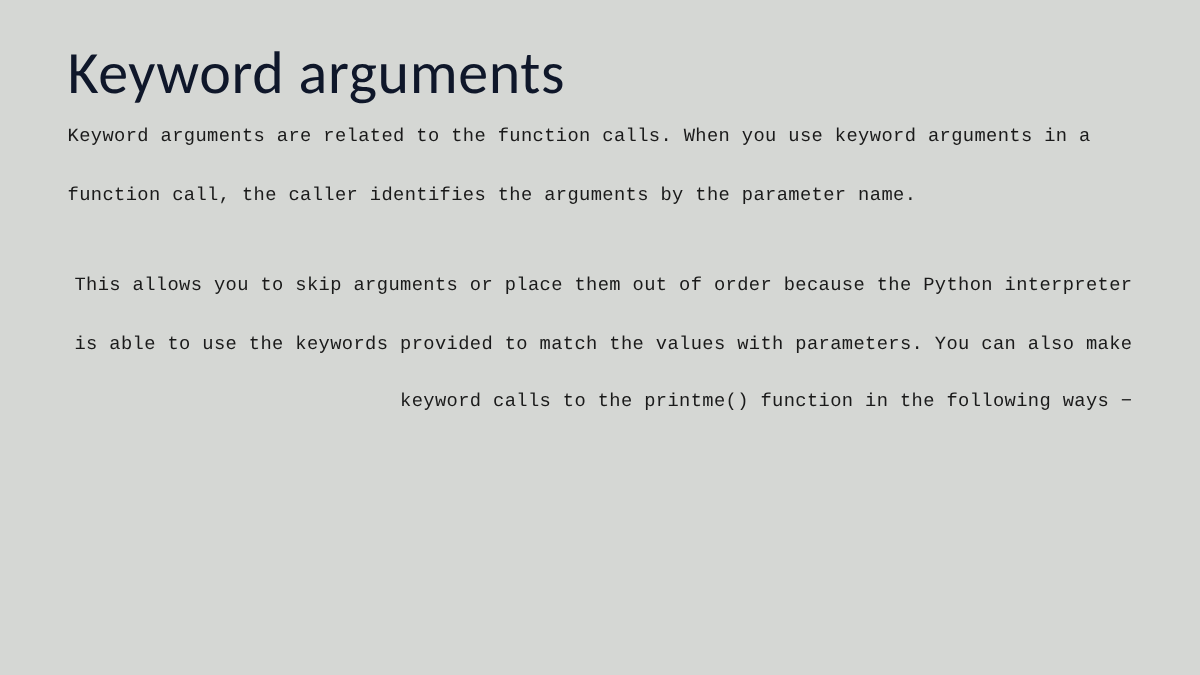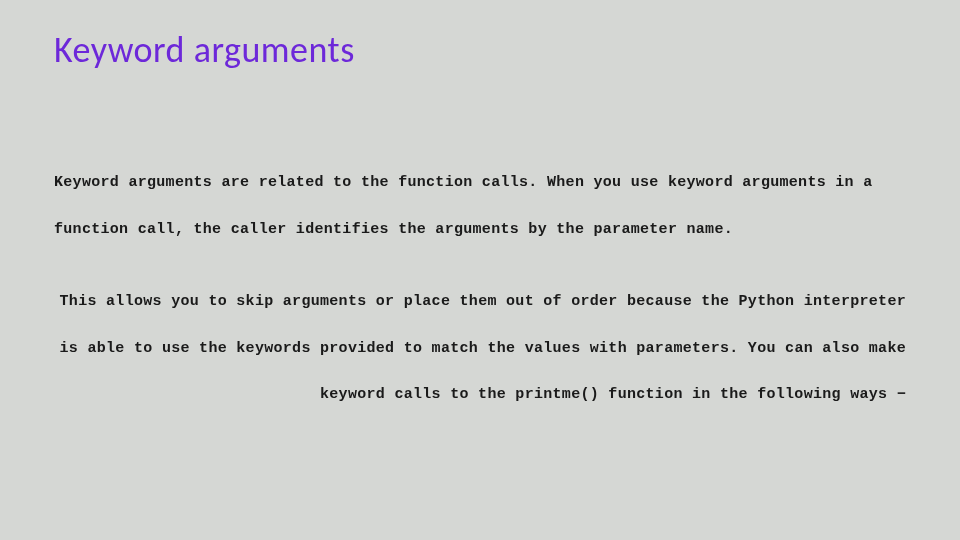--- a/index.html
+++ b/index.html
@@ -1,33 +1,31 @@
 <!DOCTYPE html>
 <html><head>
   <meta charset="utf-8">
   <style>
     * {
       margin: 0;
       padding: 0;
       box-sizing: border-box;
-      font-weight: bold;
     }
     body {
       width: 960px;
       height: 540px;
       background-color: #d5d7d4;
       padding: 28px 54px;
       overflow: hidden;
     }
     .slide-title {
       font-family: Calibri, 'Segoe UI', Arial, sans-serif;
-      font-size: 36px;
+      font-size: 48px;
       font-weight: 400;
-      color: #6d28d9;
-      margin-bottom: 88px;
+      color: #0f172a;
       letter-spacing: 0.5px;
     }
     .slide-body {
       font-family: 'Courier New', Courier, monospace;
       font-size: 15px;
       color: #1a1a1a;
       line-height: 3.1;
       letter-spacing: 0.3px;
     }
     .para {

